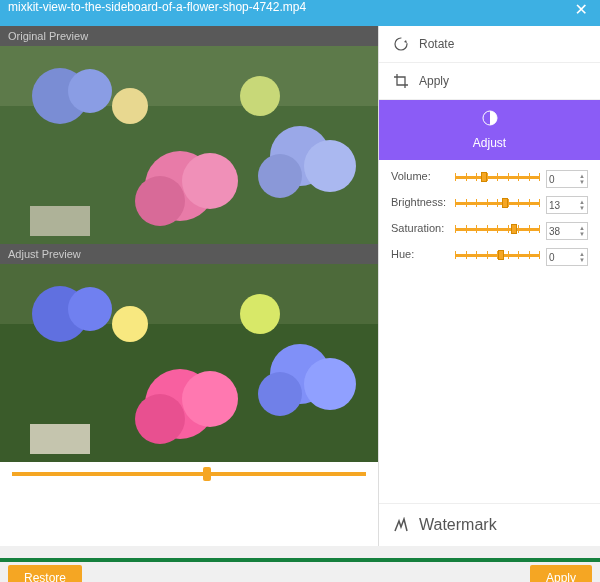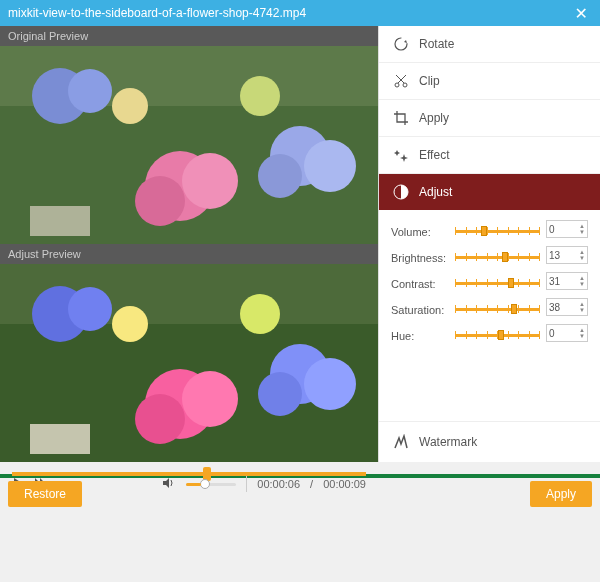--- a/index.html
+++ b/index.html
@@ -1,58 +1,58 @@
 <!DOCTYPE html>
 <html><head>
 <meta charset="utf-8">
 <style>
 * { margin: 0; padding: 0; box-sizing: border-box; font-family: Arial, sans-serif; }
 body { width: 600px; height: 582px; background: #f0f0f0; overflow: hidden; }
 
-.titlebar { background: #3db0e3; color: #fff; height: 26px; display: flex; align-items: center; padding: 0 8px; font-size: 12px; }
+.titlebar { background: #3db0e3; color: #fff; height: 26px; display: flex; align-items: flex-start; padding: 0 8px; font-size: 12px; }
 .titlebar .title { flex: 1; }
 .titlebar .close { cursor: pointer; font-size: 16px; padding: 0 4px; }
 
-.main { display: flex; height: 436px; }
+.main { display: flex; height: 520px; }
 .left { width: 378px; background: #fff; display: flex; flex-direction: column; }
 .right { width: 222px; background: #fff; display: flex; flex-direction: column; border-left: 1px solid #ddd; }
 
 .preview-label { background: #595959; color: #ccc; font-size: 11px; padding: 4px 8px; }
 .preview { flex: 0 0 198px; position: relative; overflow: hidden; }
 .preview svg { width: 100%; height: 100%; display: block; }
 
 .timeline { height: 24px; position: relative; padding: 10px 12px 0; }
 .tl-track { height: 4px; background: #f5a623; position: relative; }
 .tl-thumb { position: absolute; top: -5px; width: 8px; height: 14px; background: #f5a623; border-radius: 2px; left: 54%; }
 
 .controls { height: 40px; display: flex; align-items: center; padding: 0 12px; gap: 10px; font-size: 11px; color: #666; }
 .controls .spacer { flex: 1; }
 .ctrl-btn { cursor: pointer; color: #555; }
 .vol-slider { width: 50px; height: 3px; background: #ddd; position: relative; border-radius: 2px; }
 .vol-slider::after { content: ''; position: absolute; left: 0; top: 0; height: 100%; width: 30%; background: #f5a623; border-radius: 2px; }
 .vol-thumb { position: absolute; left: 28%; top: -4px; width: 10px; height: 10px; background: #fff; border: 1px solid #aaa; border-radius: 50%; }
 .divider-v { width: 1px; height: 16px; background: #ccc; }
 
 .tool-item { display: flex; align-items: center; gap: 10px; padding: 10px 14px; font-size: 12px; color: #555; cursor: pointer; border-bottom: 1px solid #eee; text-align: center; }
-.tool-item.active { background: #7f1d1d; color: #fff; border-bottom: none; }
+.tool-item.active { background: #8b5cf6; color: #fff; border-bottom: none; flex-direction: column; }
 .tool-icon { width: 16px; height: 16px; display: flex; align-items: center; justify-content: center; }
 
 .adjust-panel { padding: 10px 12px; display: flex; flex-direction: column; gap: 8px; font-size: 11px; color: #555; }
-.adj-row { display: flex; align-items: flex-end; gap: 6px; }
+.adj-row { display: flex; align-items: flex-start; gap: 6px; }
 .adj-row .label { width: 58px; }
 .adj-slider { flex: 1; height: 14px; position: relative; }
 .adj-track { position: absolute; top: 6px; left: 0; right: 0; height: 3px; background: #f5a623; }
 .adj-ticks { position: absolute; top: 3px; left: 0; right: 0; height: 8px; display: flex; justify-content: space-between; }
 .adj-ticks span { width: 1px; background: #f5a623; }
 .adj-thumb { position: absolute; top: 2px; width: 6px; height: 10px; background: #f5a623; border: 1px solid #d48800; }
 .adj-input { width: 42px; height: 18px; border: 1px solid #ccc; font-size: 10px; padding: 0 2px; display: flex; align-items: center; justify-content: space-between; }
 .adj-input .stepper { display: flex; flex-direction: column; font-size: 6px; line-height: 6px; color: #888; }
 
 .right .filler { flex: 1; }
-.watermark { display: flex; align-items: center; gap: 10px; padding: 12px 14px; font-size: 12px; color: #555; border-top: 1px solid #eee; cursor: pointer; }
+.watermark { display: flex; align-items: center; gap: 10px; padding: 12px 14px; font-size: 16px; color: #555; border-top: 1px solid #eee; cursor: pointer; }
 
 .footer { height: 36px; background: #f0f0f0; display: flex; align-items: center; padding: 0 8px; gap: 8px; border-top: 4px solid #15803d; margin-top: 12px; }
 .footer .spacer { flex: 1; }
 .btn { background: #f5a623; color: #fff; border: none; font-size: 12px; padding: 6px 16px; cursor: pointer; border-radius: 2px; }
 </style>
 </head>
 <body>
 
 <div class="titlebar">
   <span class="title">mixkit-view-to-the-sideboard-of-a-flower-shop-4742.mp4</span>
@@ -95,77 +95,39 @@
         <rect x="30" y="160" width="60" height="30" fill="#e8e0d0" opacity="0.8"></rect>
         <circle cx="130" cy="60" r="18" fill="#f8e880"></circle>
           <circle cx="260" cy="50" r="20" fill="#d8e868"></circle>
       </svg>
     </div>
     <div class="timeline">
       <div class="tl-track">
           <div class="tl-thumb"></div>
         </div>
     </div>
-    <div class="controls">
-      <span class="ctrl-btn"><svg width="12" height="12" viewBox="0 0 12 12">
-            <path d="M2 1 L10 6 L2 11 Z" fill="#555"></path>
-          </svg></span>
-      <span class="ctrl-btn"><svg width="12" height="12" viewBox="0 0 12 12">
-            <path d="M1 1 L6 6 L1 11 Z M6 1 L11 6 L6 11 Z" fill="#555"></path>
-          </svg></span>
-      <div class="spacer"></div>
-      <span class="ctrl-btn"><svg width="14" height="12" viewBox="0 0 14 12">
-            <path d="M1 4 L4 4 L7 1 L7 11 L4 8 L1 8 Z" fill="#555"></path>
-            <path d="M9 3 Q11 6 9 9" stroke="#555" fill="none"></path>
-          </svg></span>
-      <div class="vol-slider">
-          <div class="vol-thumb"></div>
-        </div>
-      <div class="divider-v"></div>
-      <span>00:00:06</span>
-      <span>/</span>
-      <span>00:00:09</span>
-    </div>
   </div>
 
   <div class="right">
     <div class="tool-item">
       <span class="tool-icon">
           <svg width="16" height="16" viewBox="0 0 16 16">
             <circle cx="8" cy="8" r="6" stroke="#555" fill="none" stroke-width="1.2" stroke-dasharray="28 8"></circle>
             <path d="M13 4 L14 7 L11 6 Z" fill="#555"></path>
           </svg>
         </span>
       <span>Rotate</span>
     </div>
     <div class="tool-item">
       <span class="tool-icon">
           <svg width="16" height="16" viewBox="0 0 16 16">
-            <circle cx="4" cy="12" r="2" stroke="#555" fill="none"></circle>
-            <circle cx="12" cy="12" r="2" stroke="#555" fill="none"></circle>
-            <path d="M5 10 L13 2 M11 10 L3 2" stroke="#555"></path>
-          </svg>
-        </span>
-      <span>Clip</span>
-    </div>
-    <div class="tool-item">
-      <span class="tool-icon">
-          <svg width="16" height="16" viewBox="0 0 16 16">
             <path d="M4 1 L4 12 L15 12 M1 4 L12 4 L12 15" stroke="#555" fill="none" stroke-width="1.3"></path>
           </svg>
         </span>
       <span>Apply</span>
-    </div>
-    <div class="tool-item">
-      <span class="tool-icon">
-          <svg width="16" height="16" viewBox="0 0 16 16">
-            <path d="M4 3 L5 5 L7 6 L5 7 L4 9 L3 7 L1 6 L3 5 Z M11 7 L12 10 L15 11 L12 12 L11 15 L10 12 L7 11 L10 10 Z" fill="#555"></path>
-          </svg>
-        </span>
-      <span>Effect</span>
     </div>
     <div class="tool-item active">
       <span class="tool-icon">
           <svg width="16" height="16" viewBox="0 0 16 16">
             <circle cx="8" cy="8" r="7" stroke="#fff" fill="none"></circle>
             <path d="M8 1 A7 7 0 0 1 8 15 Z" fill="#fff"></path>
           </svg>
         </span>
       <span>Adjust</span>
     </div>
@@ -205,42 +167,20 @@
               <span></span>
               <span></span>
               <span></span>
               <span></span>
               <span></span>
             </div>
             <div class="adj-thumb" style="left:55%"></div>
           </div>
         <div class="adj-input">
             <span>13</span>
-            <span class="stepper">▲<br>▼</span>
-          </div>
-      </div>
-      <div class="adj-row">
-        <span class="label">Contrast:</span>
-        <div class="adj-slider">
-            <div class="adj-track"></div>
-            <div class="adj-ticks">
-              <span></span>
-              <span></span>
-              <span></span>
-              <span></span>
-              <span></span>
-              <span></span>
-              <span></span>
-              <span></span>
-              <span></span>
-            </div>
-            <div class="adj-thumb" style="left:62%"></div>
-          </div>
-        <div class="adj-input">
-            <span>31</span>
             <span class="stepper">▲<br>▼</span>
           </div>
       </div>
       <div class="adj-row">
         <span class="label">Saturation:</span>
         <div class="adj-slider">
             <div class="adj-track"></div>
             <div class="adj-ticks">
               <span></span>
               <span></span>

